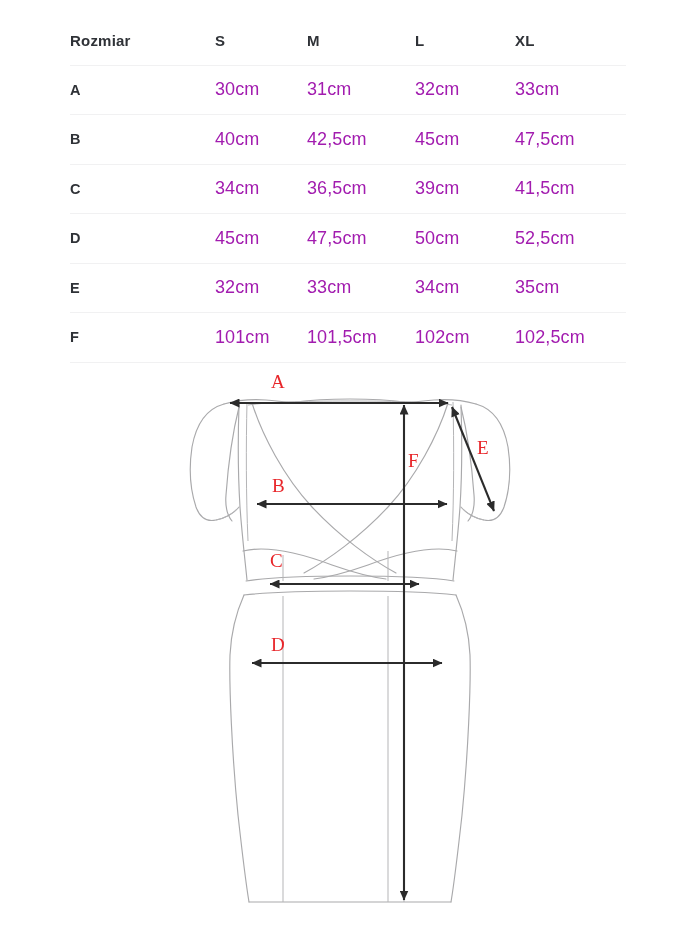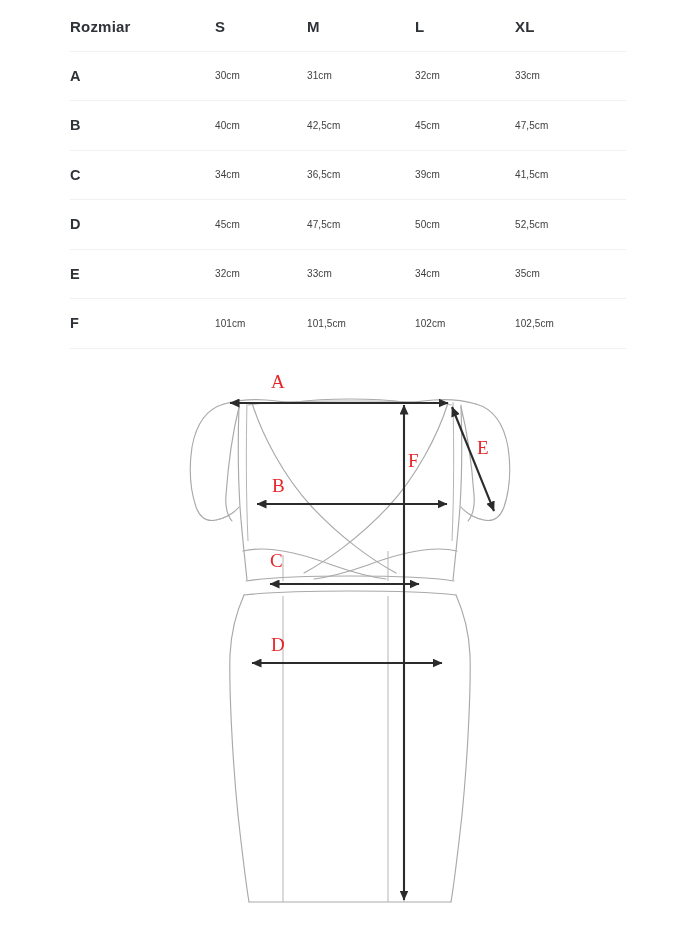--- a/index.html
+++ b/index.html
@@ -14,38 +14,38 @@
     font-family: "Liberation Sans", sans-serif;
     color: #3a3d42;
     overflow: hidden;
     position: relative;
   }
 
   
   #size-table-wrap {
     position: absolute;
     left: 70px;
-    top: 2px;
+    top: 16px;
     width: 556px;
   }
   table.size-table {
     border-collapse: collapse;
     width: 100%;
     table-layout: fixed;
   }
   table.size-table th,
   table.size-table td {
     text-align: left;
     padding: 0;
     height: 48.5px;
     vertical-align: middle;
     border-bottom: 1px solid #f1f1f2;
-    font-size: 10px;
+    font-size: 18px;
     font-weight: 400;
-    color: #404040;
+    color: #a21caf;
     letter-spacing: 0.1px;
   }
   table.size-table thead th {
     font-size: 15px;
     font-weight: 700;
     color: #2f3237;
     letter-spacing: 0.2px;
   }
   table.size-table tbody td.rowlabel {
     font-weight: 700;

